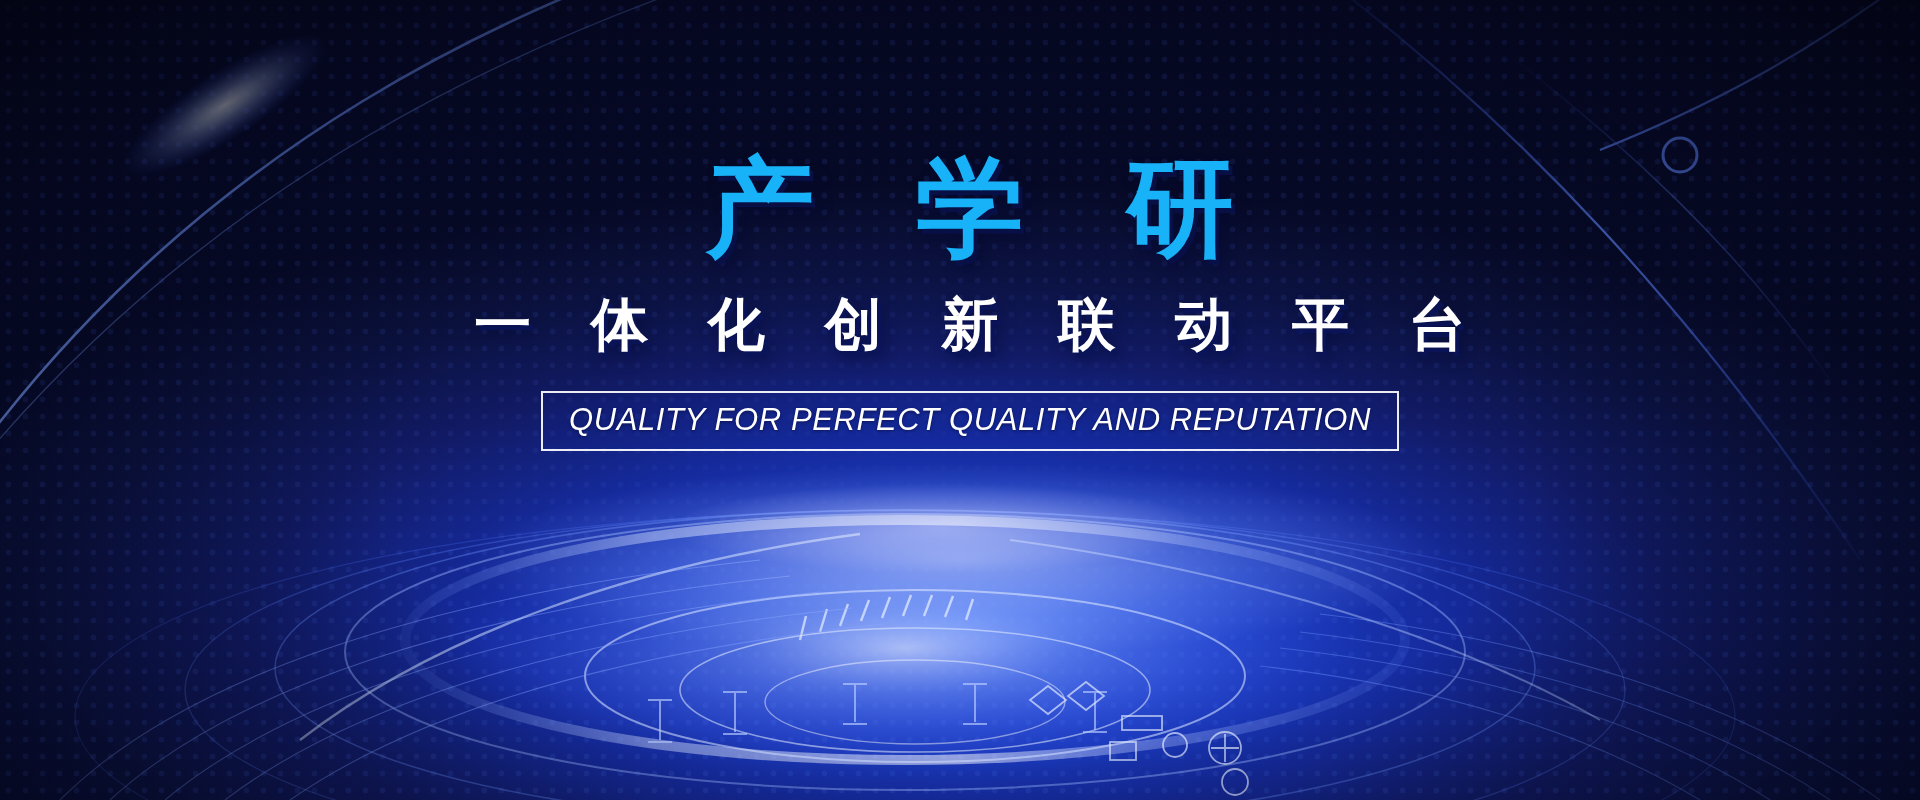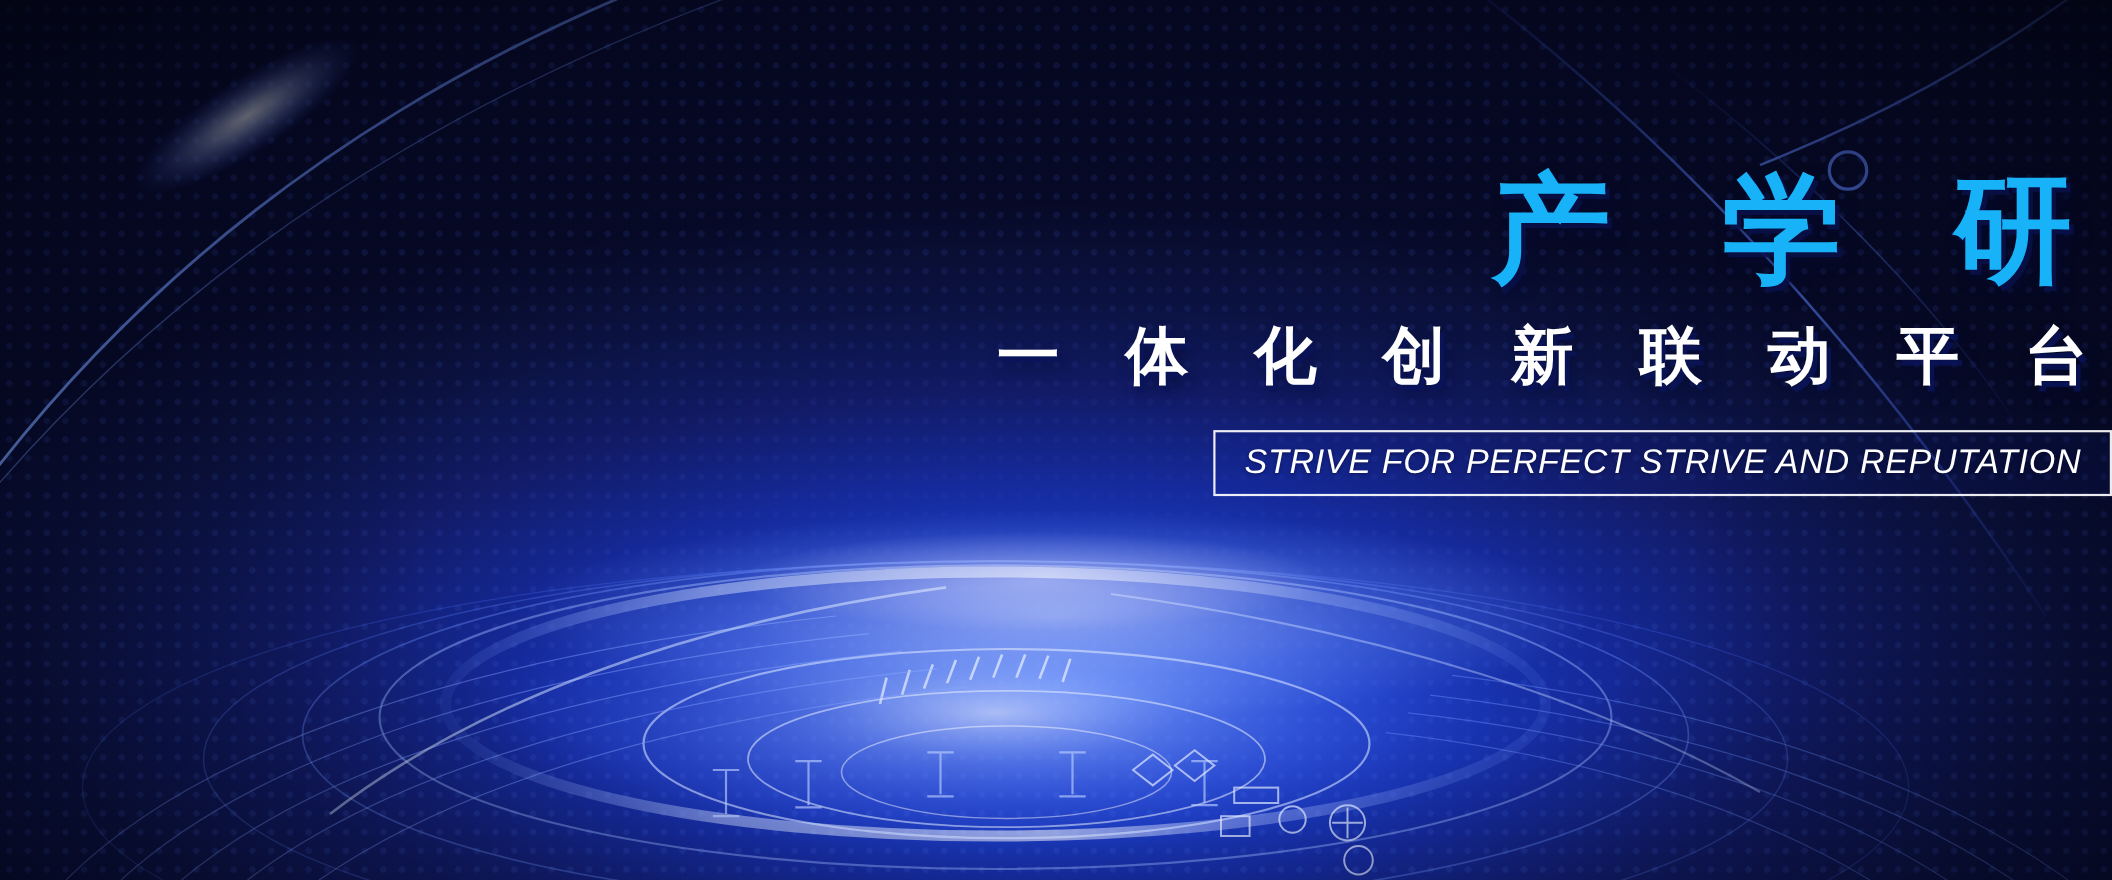--- a/index.html
+++ b/index.html
@@ -43,21 +43,21 @@
   
   .bg-vignette{
     background:radial-gradient(ellipse 78% 86% at 50% 62%, rgba(0,0,0,0) 38%, rgba(3,5,24,.55) 74%, rgba(2,3,16,.92) 100%);
   }
 
   .bg-svg{position:absolute;inset:0;width:1920px;height:800px;}
 
   
   .content{
     position:absolute;inset:0;
-    display:flex;flex-direction:column;align-items:flex-end;
+    display:flex;flex-direction:column;align-items:center;
     z-index:6;
     padding-left:20px;
   }
 
   .title-main{
     margin-top:150px;
     font-size:108px;
     line-height:1.08;
     font-weight:700;
     letter-spacing:36px;
@@ -222,17 +222,17 @@
 
   <div class="layer bg-glow"></div>
   <div class="layer bg-vignette"></div>
 
   <div class="content">
     <div class="title-main">产 学 研</div>
 
     <div class="title-sub">一 体 化 创 新 联 动 平 台</div>
 
     <div class="slogan-box">
-      <div class="slogan-text">STRIVE FOR PERFECT STRIVE AND REPUTATION</div>
+      <div class="slogan-text">QUALITY FOR PERFECT QUALITY AND REPUTATION</div>
     </div>
   </div>
 
 </div>
 
 </body></html>

